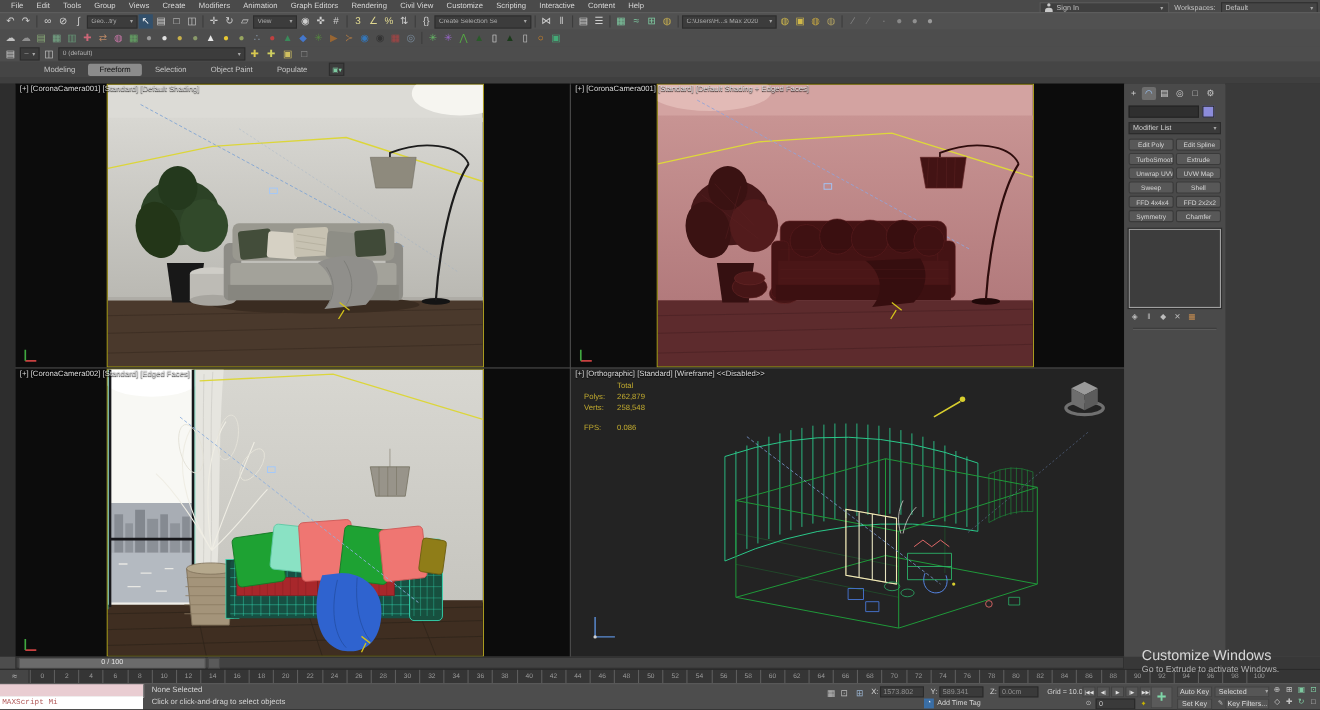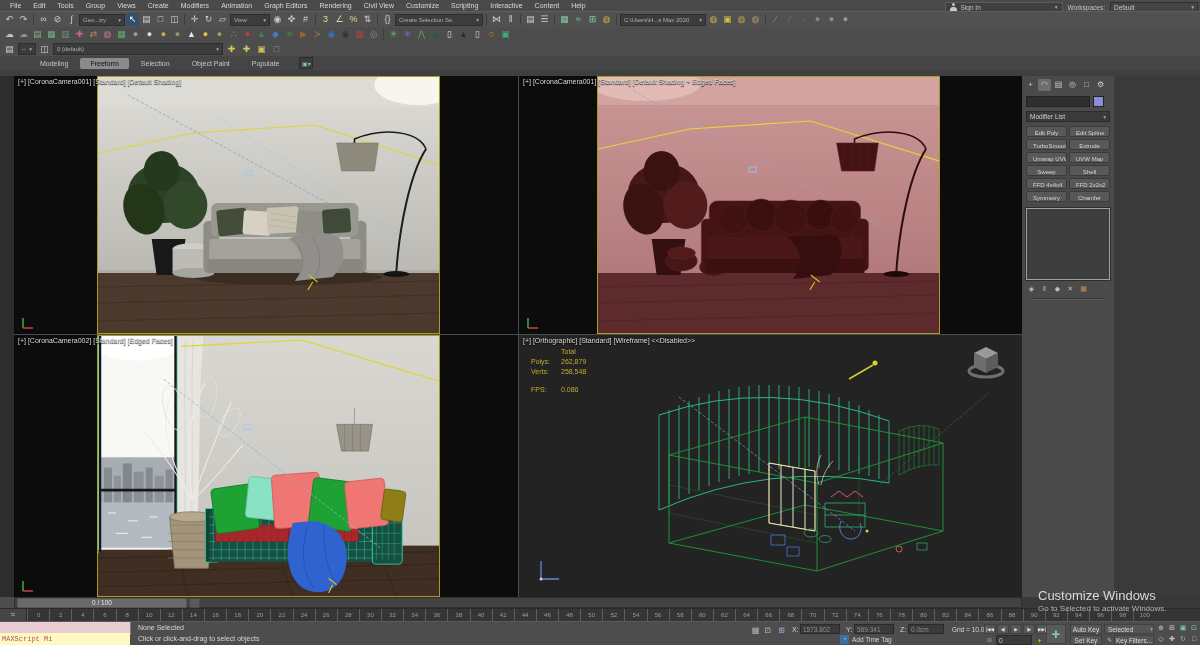--- a/index.html
+++ b/index.html
@@ -67,21 +67,21 @@
   #timeslider{position:absolute;left:14px;top:597px;width:1008px;height:11px;background:#424242;border:1px solid #2f2f2f;box-sizing:border-box;display:flex;align-items:center;}
   #ts-handle{margin-left:2px;width:168px;height:8px;background:#6b6b6b;border:1px solid #565656;border-radius:1px;font-size:6.5px;line-height:8px;text-align:center;color:#e6e6e6;}
   #ts-btn{width:9px;height:8px;background:#5a5a5a;border:1px solid #494949;margin-left:2px;}
   #trackbar{position:absolute;left:0;top:608px;width:1200px;height:13px;background:#353535;border-top:1px solid #2a2a2a;box-sizing:border-box;display:flex;}
   #tb-curvebtn{width:26px;height:100%;background:#454545;border-right:1px solid #2a2a2a;font-size:8px;color:#bdbdbd;text-align:center;line-height:12px;flex:none;}
   #ticks{flex:none;display:flex;width:1128px;height:100%;}
   .tick{flex:1;border-left:1px solid #5d5d5d;font-size:6px;color:#9c9c9c;text-align:center;padding-top:3px;box-sizing:border-box;overflow:hidden;}
   
   #statusbar{position:absolute;left:0;top:621px;width:1200px;height:24px;background:#4d4d4d;border-top:1px solid #5a5a5a;box-sizing:border-box;}
   #ms-pink{position:absolute;left:0;top:0;width:130px;height:11px;background:#e9cdd2;border-right:1px solid #7a7a7a;border-bottom:1px solid #bdbdbd;}
-  #ms-white{position:absolute;left:0;top:11px;width:130px;height:12px;background:#fef9c3;font-family:"Liberation Mono",monospace;font-size:7px;color:#b05858;padding:2px 0 0 2px;box-sizing:border-box;}
+  #ms-white{position:absolute;left:0;top:11px;width:130px;height:12px;background:#ffffff;font-family:"Liberation Mono",monospace;font-size:7px;color:#b05858;padding:2px 0 0 2px;box-sizing:border-box;}
   .sb-text{position:absolute;font-size:7px;color:#d6d6d6;white-space:nowrap;}
   .sb-icon{position:absolute;width:11px;height:11px;font-size:8px;line-height:11px;text-align:center;color:#bdbdbd;}
   .sb-field{position:absolute;height:10px;background:#3a3a3a;border:1px solid #2a2a2a;box-sizing:border-box;font-size:6.5px;color:#8f8f8f;padding:1px 2px 0 2px;overflow:hidden;}
   .sb-btn{position:absolute;height:10px;background:#565656;border:1px solid #414141;box-sizing:border-box;font-size:6.5px;color:#dcdcdc;text-align:center;line-height:9px;cursor:default;}
   #playback{position:absolute;left:984px;top:2px;display:flex;gap:1px;}
   .pb-btn{width:12px;height:10px;background:#565656;border:1px solid #414141;box-sizing:border-box;font-size:4.5px;color:#e0e0e0;text-align:center;line-height:9px;}
   #bigkey{position:absolute;left:1046px;top:2px;width:20px;height:20px;background:#5a5a5a;border:1px solid #434343;box-sizing:border-box;color:#7fd6a8;font-size:15px;line-height:18px;text-align:center;font-weight:bold;}
   #nav{position:absolute;left:1156px;top:1px;display:grid;grid-template-columns:repeat(4,10px);grid-auto-rows:10px;gap:1px;}
   .nav-icon{width:10px;height:10px;font-size:7px;line-height:10px;text-align:center;color:#c4c4c4;}
   
@@ -628,16 +628,16 @@
         <span class="nav-icon" style="color: rgb(126, 201, 160);">⊡</span>
         <span class="nav-icon">◇</span>
         <span class="nav-icon">✚</span>
         <span class="nav-icon" style="color: rgb(126, 201, 160);">↻</span>
         <span class="nav-icon">□</span>
       </div>
   </div>
 
   <div id="watermark">
     <div id="wm1">Customize Windows</div>
-    <div id="wm2">Go to Selected to activate Windows.</div>
+    <div id="wm2">Go to Extrude to activate Windows.</div>
   </div>
 
 </div>
 
 </body></html>

